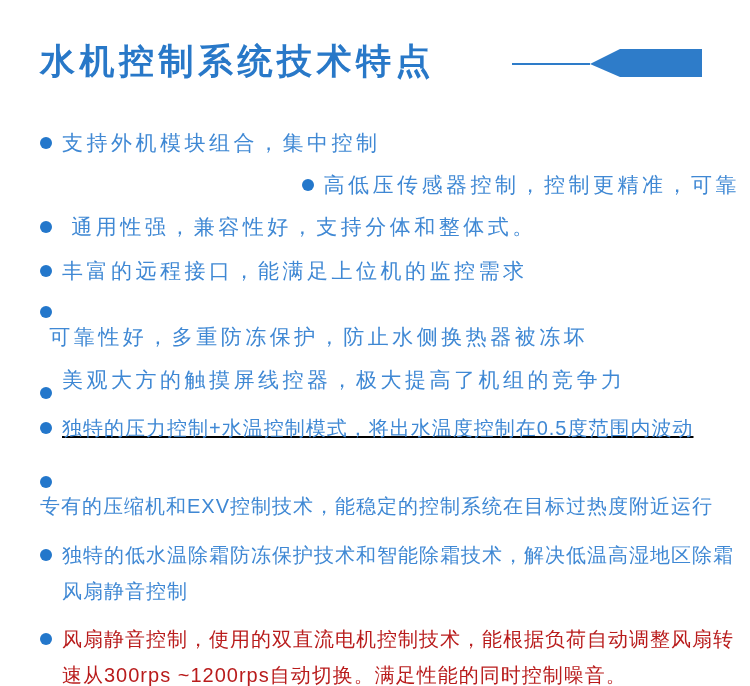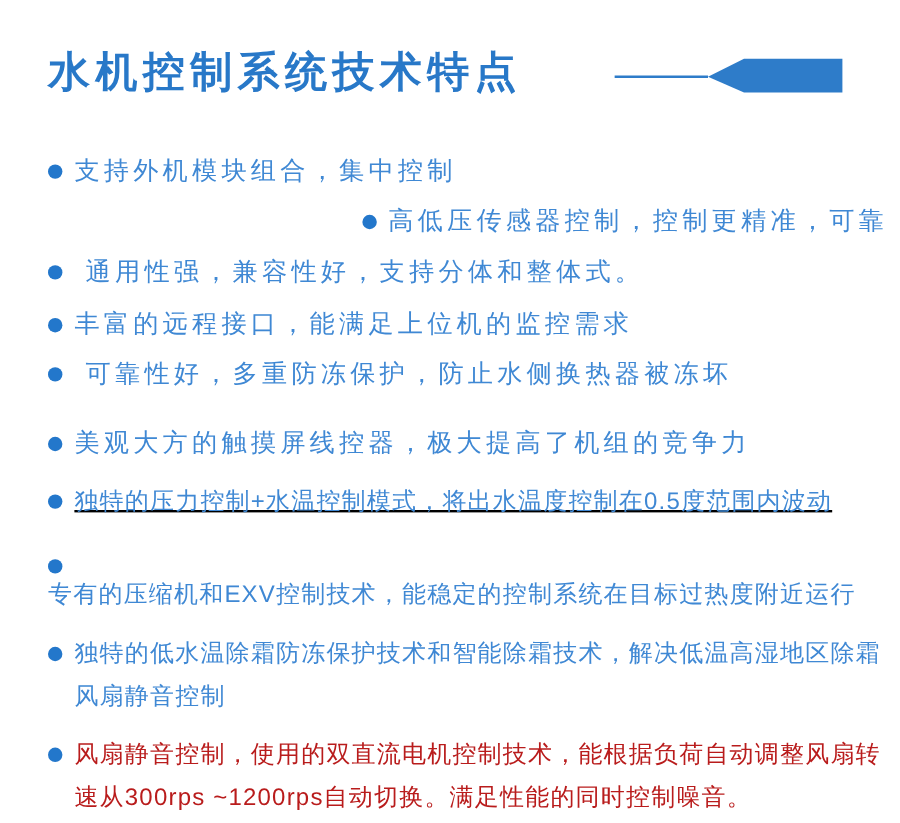--- a/index.html
+++ b/index.html
@@ -68,22 +68,22 @@
     font-size: 20px;
     letter-spacing: 1px;
     line-height: 36px;
   }
   .feature-item.size-b .bullet { margin-top: 12px; }
   
   .feature-item:nth-child(1) { margin-bottom: 4px; }
   .feature-item:nth-child(2) { margin-bottom: 4px; justify-content: flex-end; }
   .feature-item:nth-child(3) { margin-bottom: 6px; }
   .feature-item:nth-child(4) { margin-bottom: 3px; }
-  .feature-item:nth-child(5) { margin-bottom: 20px; }
-  .feature-item:nth-child(6) { margin-bottom: 11px; }
+  .feature-item:nth-child(5) { margin-bottom: 5px; flex-direction: column; }
+  .feature-item:nth-child(6) { margin-bottom: 11px; align-items: flex-end; }
   .feature-item:nth-child(7) { margin-bottom: 18px; text-decoration: underline; }
   .feature-item:nth-child(8) { margin-bottom: 13px; flex-direction: column; }
   .feature-item:nth-child(9) { margin-bottom: 12px; }
 </style>
 </head>
 <body>
 
 <div class="slide">
 
   <h1 class="page-title" style="color: rgb(40, 120, 200);">水机控制系统技术特点</h1>

